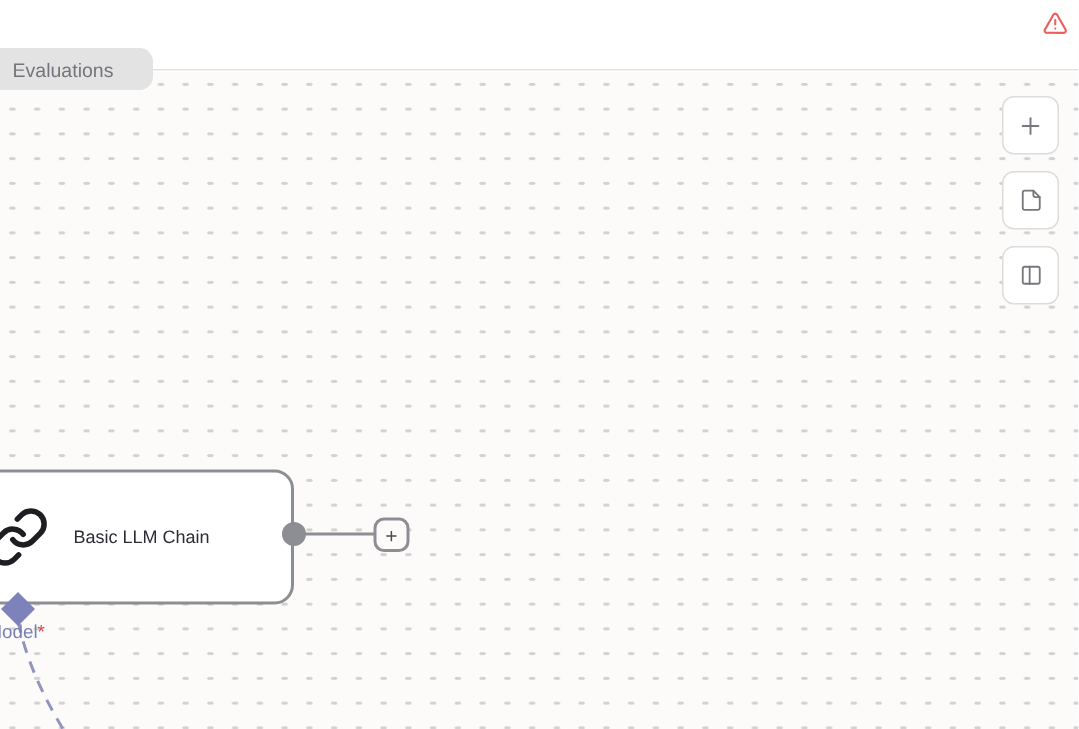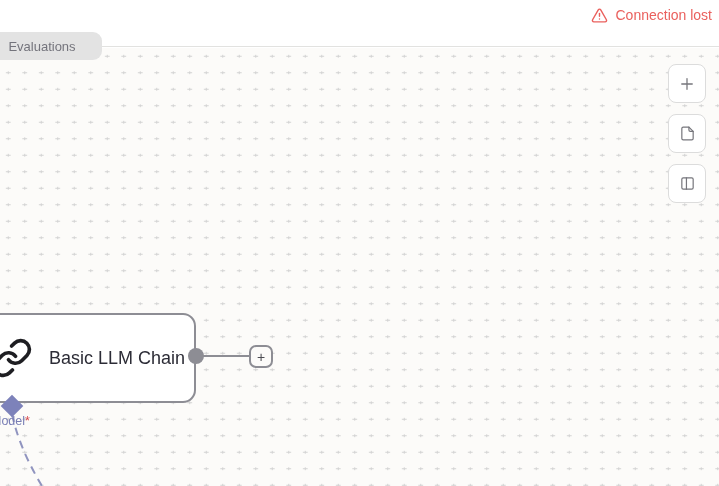--- a/index.html
+++ b/index.html
@@ -73,21 +73,21 @@
     background: #ffffff;
     border: 2px solid #8d8d94;
     border-radius: 13px;
     display: flex; align-items: center;
     padding-left: 113px;
     z-index: 5;
   }
   .node-icon { width: 42px; height: 42px; flex: 0 0 auto; }
   .node-title {
     margin-left: 16px;
-    font-size: 18px; font-weight: 500; color: #2c2c36;
+    font-size: 12px; font-weight: 500; color: #2c2c36;
     white-space: nowrap;
   }
 
   
   .out-line {
     position: absolute; left: 196px; top: 355px;
     width: 56px; height: 2px; background: #8d8d94; z-index: 4;
   }
   .out-dot {
     position: absolute; left: 188px; top: 348px;
@@ -136,21 +136,20 @@
 
   <div class="header">
     <div class="conn-lost">
       <span>
         <svg width="17" height="17" viewBox="0 0 24 24" fill="none" stroke="#ea605d" stroke-width="2" stroke-linecap="round" stroke-linejoin="round">
           <path d="m21.73 18-8-14a2 2 0 0 0-3.48 0l-8 14A2 2 0 0 0 4 21h16a2 2 0 0 0 1.73-3Z"></path>
           <path d="M12 9v4"></path>
             <path d="M12 17h.01"></path>
         </svg>
       </span>
-      <span>Connection lost</span>
     </div>
   </div>
 
   <div class="tab">
     <span>Evaluations</span>
   </div>
 
   <div class="canvas-toolbar">
     <div class="tool-btn">
       <span>

